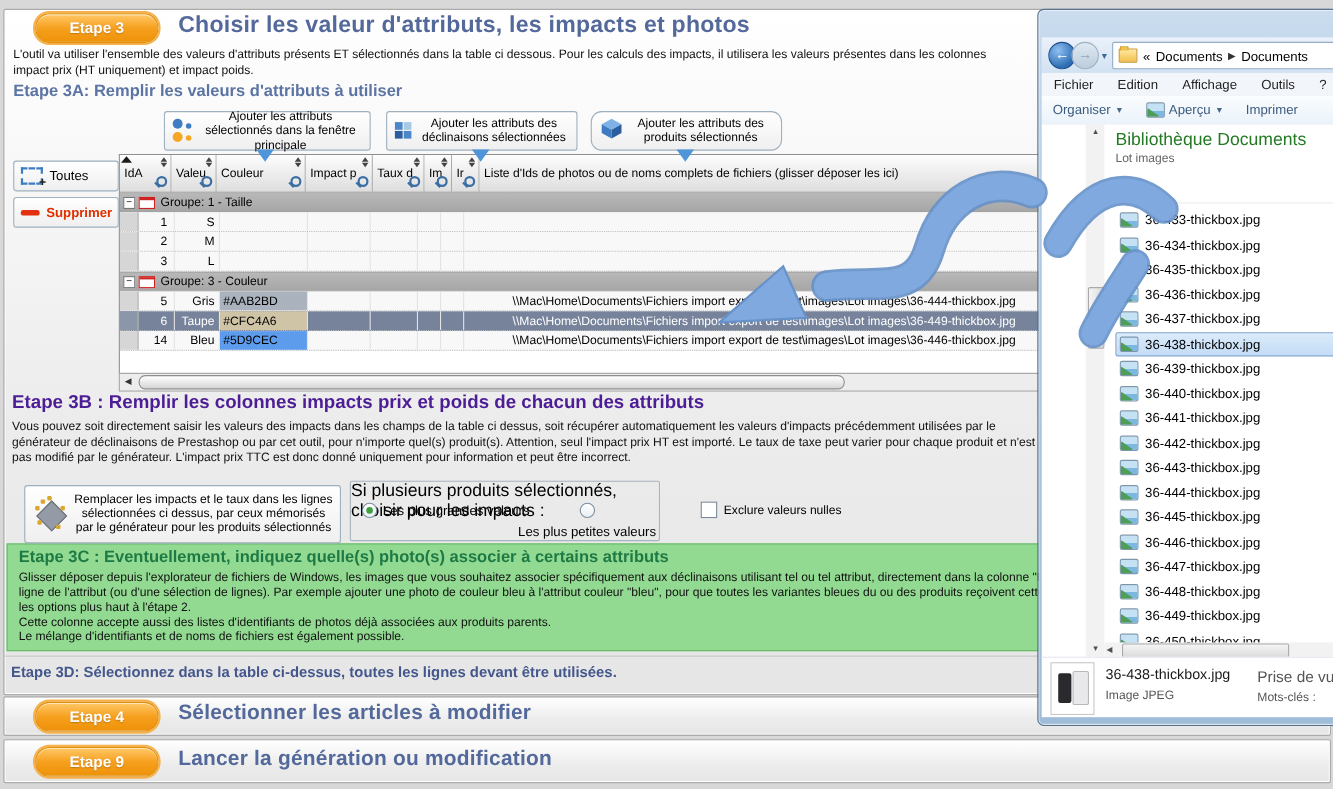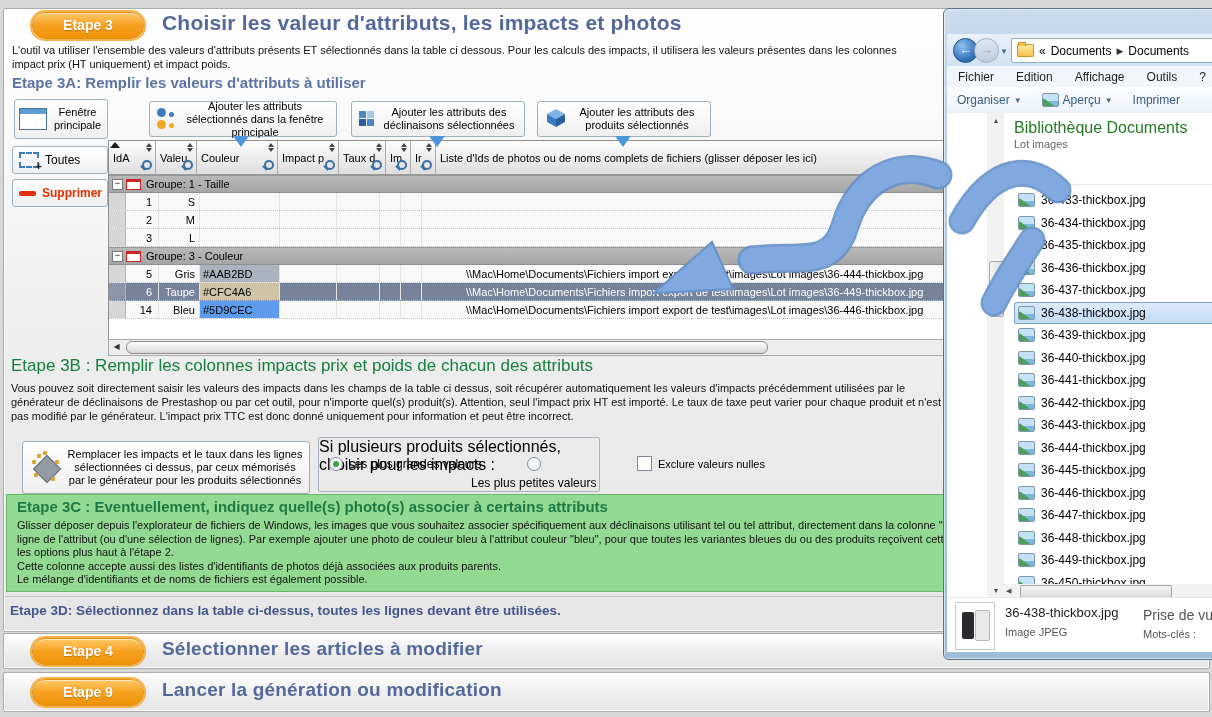--- a/index.html
+++ b/index.html
@@ -157,43 +157,39 @@
 <body>
 
 <div id="canvas">
 
   <div class="panel" id="panel3">
     <div class="pill" style="top:3px;">Etape 3</div>
     <div class="big-title" style="top:2px;font-size:21px;">Choisir les valeur d'attributs, les impacts et photos</div>
     <div class="txt" style="position:absolute;left:8px;top:34px;width:905px;">L'outil va utiliser l'ensemble des valeurs d'attributs présents ET sélectionnés dans la table ci dessous. Pour les calculs des impacts, il utilisera les valeurs présentes dans les colonnes impact prix (HT uniquement) et impact poids.</div>
     <div class="subhead" style="left:8px;top:65px;font-size:15px;">Etape 3A: Remplir les valeurs d'attributs à utiliser</div>
 
-    <div class="btn" style="left:10px;top:90px;width:92px;height:38px;">
-      <span class="win-ic"></span>
-      <span style="width:52px;">Fenêtre principale</span>
-    </div>
     <div class="btn" style="left:145px;top:92px;width:186px;height:34px;">
       <span class="dots-ic">
           <i class="d1"></i>
           <i class="d2"></i>
           <i class="d3"></i>
           <i class="d4"></i>
         </span>
       <span style="width:150px;">Ajouter les attributs sélectionnés dans la fenêtre principale</span>
     </div>
     <div class="btn" style="left:347px;top:92px;width:172px;height:34px;">
       <span class="grid-ic">
           <i class="g1"></i>
           <i class="g2"></i>
           <i class="g3"></i>
           <i class="g4"></i>
         </span>
       <span style="width:136px;">Ajouter les attributs des déclinaisons sélectionnées</span>
     </div>
-    <div class="btn" style="left:533px;top:92px;width:172px;height:34px;">
+    <div class="btn" style="left:533px;top:92px;width:172px;height:34px;border-radius:10px;">
       <span class="cube-ic">
         <svg width="20" height="20" viewBox="0 0 20 20">
             <polygon points="10,1 19,6 10,11 1,6" fill="#7FB3E8"></polygon>
             <polygon points="1,6 10,11 10,19 1,14" fill="#3E7CC1"></polygon>
             <polygon points="19,6 10,11 10,19 19,14" fill="#2B5E9E"></polygon>
           </svg>
       </span>
       <span style="width:130px;">Ajouter les attributs des produits sélectionnés</span>
     </div>
     <div class="down-tri" style="left:229px;top:127px;"></div>
@@ -368,21 +364,21 @@
     <span class="c ir"></span>
     <span class="c photos">\\Mac\Home\Documents\Fichiers import export de test\images\Lot images\36-446-thickbox.jpg</span>
   </div>
 </div>
   </div>
   <div id="main-hscroll">
     <div class="larr">◀</div>
     <div class="thumb"></div>
   </div>
 
-  <div style="position:absolute;left:11px;top:356px;font-size:17px;font-weight:normal;color:#15803d;z-index:2;">Etape 3B : Remplir les colonnes impacts prix et poids de chacun des attributs</div>
+  <div style="position:absolute;left:11px;top:356px;font-size:17px;font-weight:bold;color:#4c1d95;z-index:2;">Etape 3B : Remplir les colonnes impacts prix et poids de chacun des attributs</div>
   <div class="txt" style="position:absolute;left:11px;top:381px;width:945px;z-index:2;">Vous pouvez soit directement saisir les valeurs des impacts dans les champs de la table ci dessus, soit récupérer automatiquement les valeurs d'impacts précédemment utilisées par le générateur de déclinaisons de Prestashop ou par cet outil, pour n'importe quel(s) produit(s). Attention, seul l'impact prix HT est importé. Le taux de taxe peut varier pour chaque produit et n'est pas modifié par le générateur. L'impact prix TTC est donc donné uniquement pour information et peut être incorrect.</div>
 
   <div class="btn" id="replace-btn" style="z-index:2;">
     <span class="chip-ic">
         <span class="body"></span>
         <i class="p1"></i>
         <i class="p2"></i>
         <i class="p3"></i>
         <i class="p4"></i>
         <i class="p5"></i>

